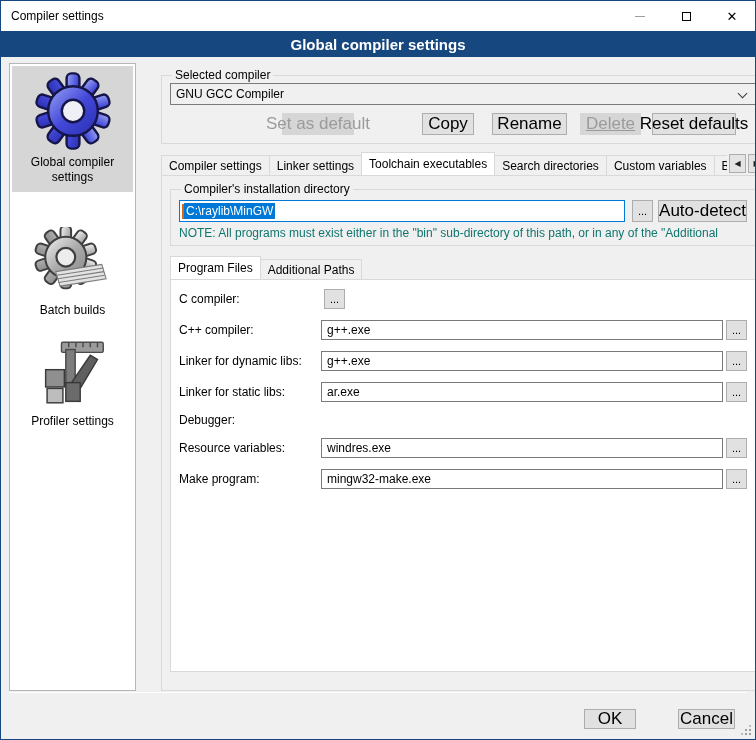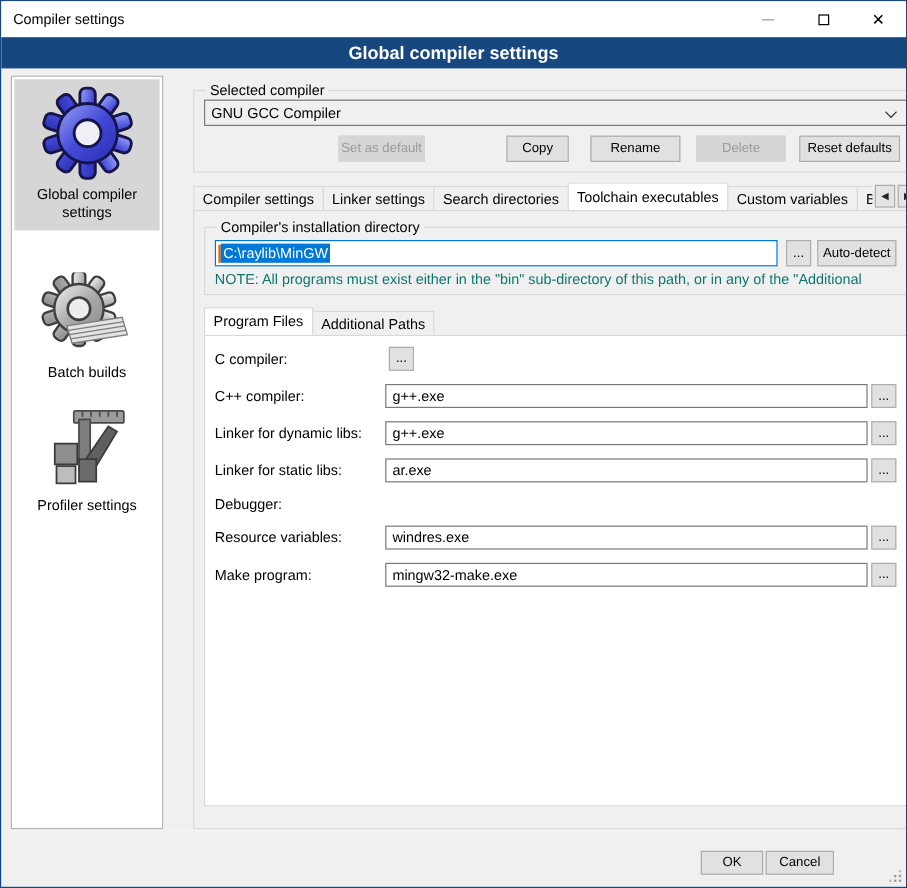--- a/index.html
+++ b/index.html
@@ -30,21 +30,21 @@
   
   .main{position:absolute;left:160px;top:62px;width:604px;}
   fieldset{border:1px solid #d9d9d9;margin:0;padding:1px 8px 8px;}
   legend{font-size:12px;padding:0 3px;margin-left:2px;}
   .fs1{margin-top:5px;}
   
   .combo{position:relative;height:22px;background:#f0f0f0;border:1px solid #7a7a7a;display:flex;align-items:center;
     font-size:12px;padding-left:5px;}
   .chev{position:absolute;right:9px;top:6px;width:7px;height:7px;border-right:1px solid #3c3c3c;border-bottom:1px solid #3c3c3c;transform:rotate(45deg);}
   
-  .btn{height:22px;background:#e1e1e1;border:1px solid #adadad;font-size:11px;display:flex;align-items:center;justify-content:center;white-space:nowrap;}
+  .btn{height:22px;background:#e1e1e1;border:1px solid #adadad;font-size:17px;display:flex;align-items:center;justify-content:center;white-space:nowrap;}
   .btn.disabled{background:#d6d6d6;border-color:#d6d6d6;color:#9b9b9b;}
   .btnrow{display:flex;margin-top:8px;align-items:center;}
   
   .tabs{position:relative;display:flex;align-items:flex-end;height:23px;margin-top:8px;overflow:hidden;padding-right:38px;}
   .tab{height:20px;background:#f0f0f0;border:1px solid #d9d9d9;border-bottom:none;font-size:12px;display:flex;align-items:center;
     padding:0 7px;white-space:nowrap;margin-right:-1px;flex:0 0 auto;}
   .tab.active{height:23px;background:#fff;position:relative;z-index:2;}
   .tab-scroll{position:absolute;right:0;bottom:2px;display:flex;z-index:3;background:#f0f0f0;}
   .scrollbtn{width:17px;height:19px;border:1px solid #adadad;background:#e4e4e4;display:flex;align-items:center;justify-content:center;
     font-size:8px;color:#222;margin-left:2px;}
@@ -65,21 +65,21 @@
   
   .row{display:flex;align-items:center;margin-bottom:11px;}
   .row .lbl{flex:0 0 142px;font-size:12px;}
   .edit{flex:1;height:20px;border:1px solid #7a7a7a;background:#fff;font-size:12px;display:flex;align-items:center;padding-left:5px;overflow:hidden;}
   .browse{flex:0 0 21px;height:20px;margin-left:3px;font-size:11px;}
   .combo2{flex:1;height:20px;}
   
   .separator{position:absolute;left:8px;right:8px;top:691px;height:1px;background:#d7d7d7;border-bottom:1px solid #ffffff;}
   .footer-btn{position:absolute;top:708px;height:20px;}
   .ok{left:583px;width:52px;}
-  .cancel{left:637px;width:57px;}
+  .cancel{left:677px;width:57px;}
   .grip{position:absolute;right:4px;bottom:4px;width:10px;height:10px;}
   .grip::before{content:"";position:absolute;right:0;bottom:0;width:2px;height:2px;background:#a0a0a0;
     box-shadow:-4px 0 #a0a0a0,0 -4px #a0a0a0,-8px 0 #bdbdbd,0 -8px #bdbdbd,-4px -4px #a0a0a0;}
 </style>
 </head>
 <body>
 
 <div class="window">
 
   <div class="titlebar">
@@ -175,41 +175,41 @@
       <div class="btnrow">
         <div class="btn disabled" style="margin-left:112px;width:72px;">
             <span>Set as default</span>
           </div>
         <div class="btn" style="margin-left:68px;width:52px;">
             <span>Copy</span>
           </div>
         <div class="btn" style="margin-left:18px;width:75px;">
             <span>Rename</span>
           </div>
-        <div class="btn disabled" style="margin-left:13px;width:75px;">
+        <div class="btn disabled" style="margin-left:13px;width:61px;text-decoration:underline;">
             <span>Delete</span>
           </div>
         <div class="btn" style="margin-left:11px;width:84px;">
             <span>Reset defaults</span>
           </div>
       </div>
     </fieldset>
 
     <div class="tabs">
       <div class="tab">
           <span>Compiler settings</span>
         </div>
       <div class="tab">
           <span>Linker settings</span>
         </div>
-      <div class="tab">
-          <span>Search directories</span>
-        </div>
       <div class="tab active">
           <span>Toolchain executables</span>
+        </div>
+      <div class="tab">
+          <span>Search directories</span>
         </div>
       <div class="tab">
           <span>Custom variables</span>
         </div>
       <div class="tab">
           <span>Builc</span>
         </div>
       <div class="tab-scroll">
         <div class="scrollbtn">
             <span>◀</span>

